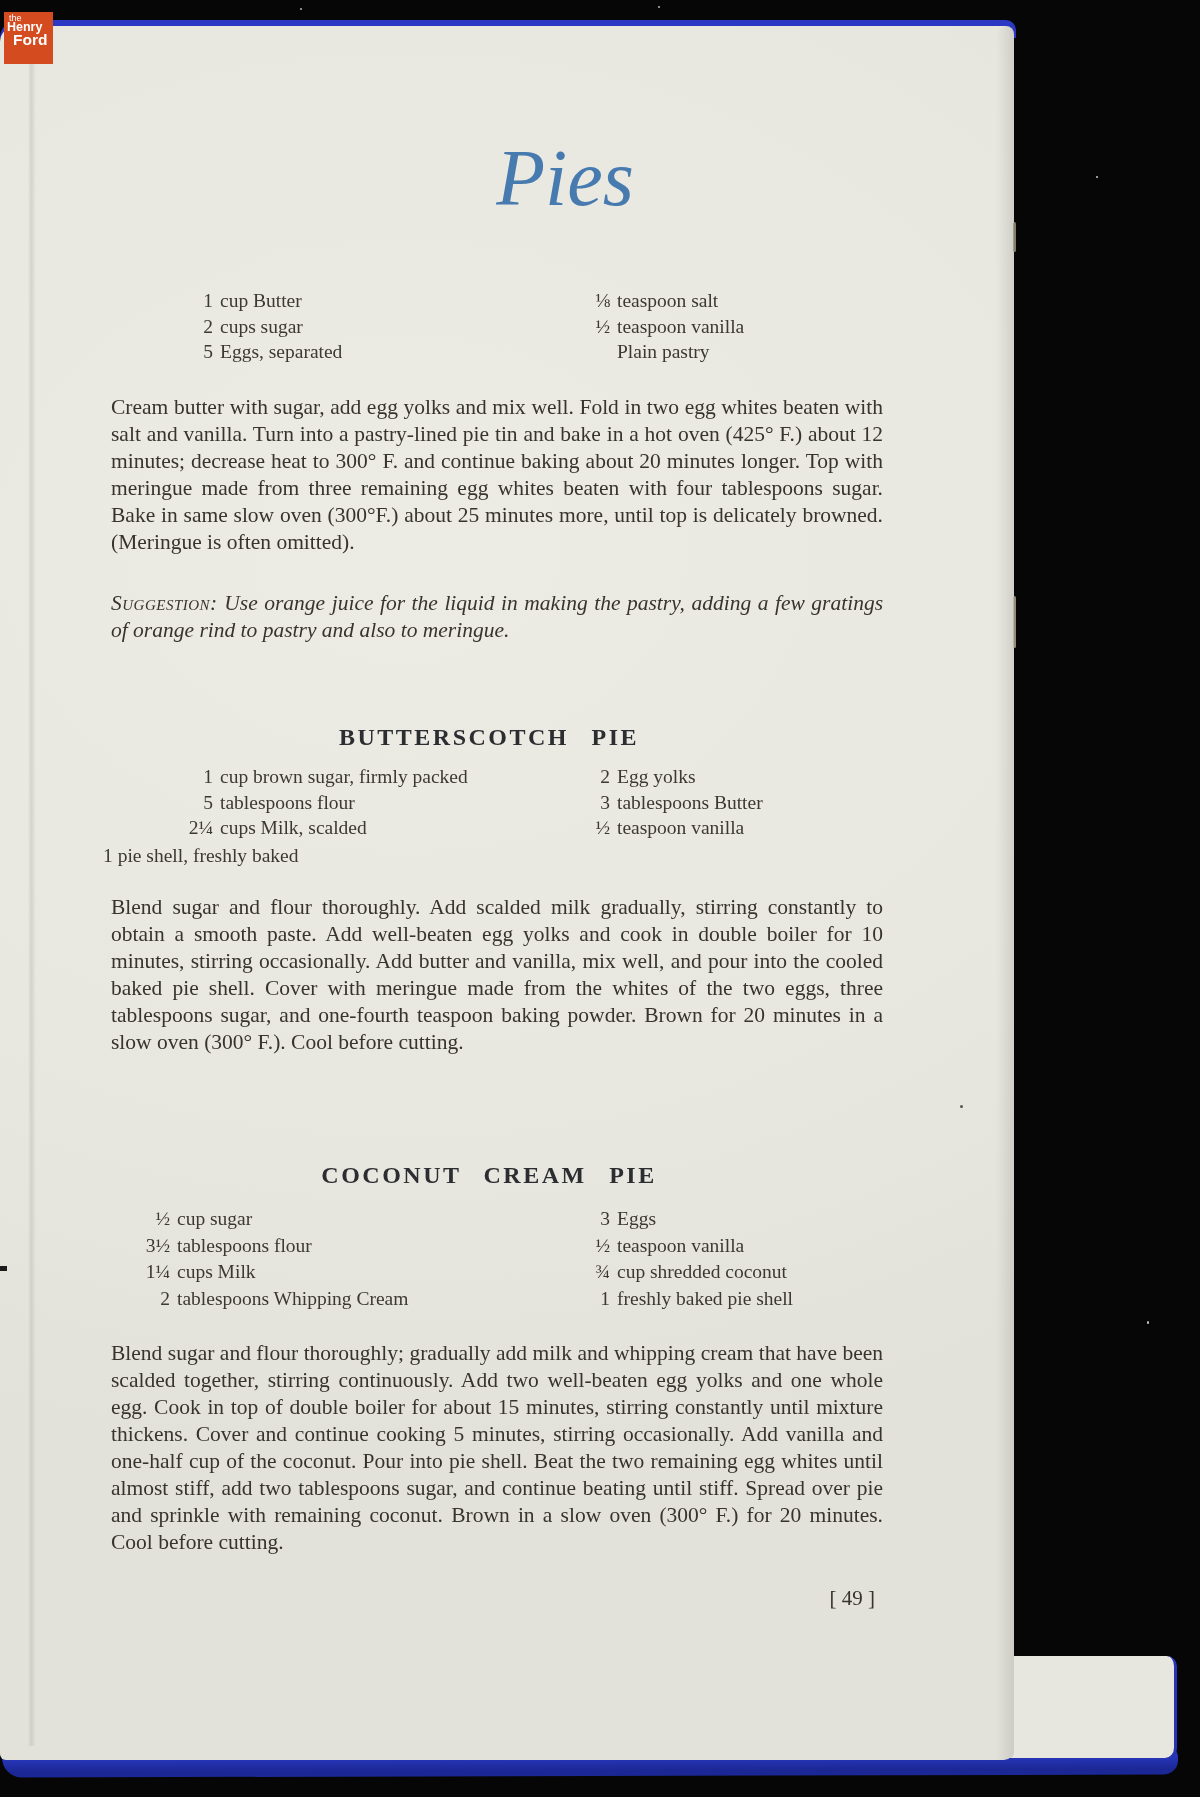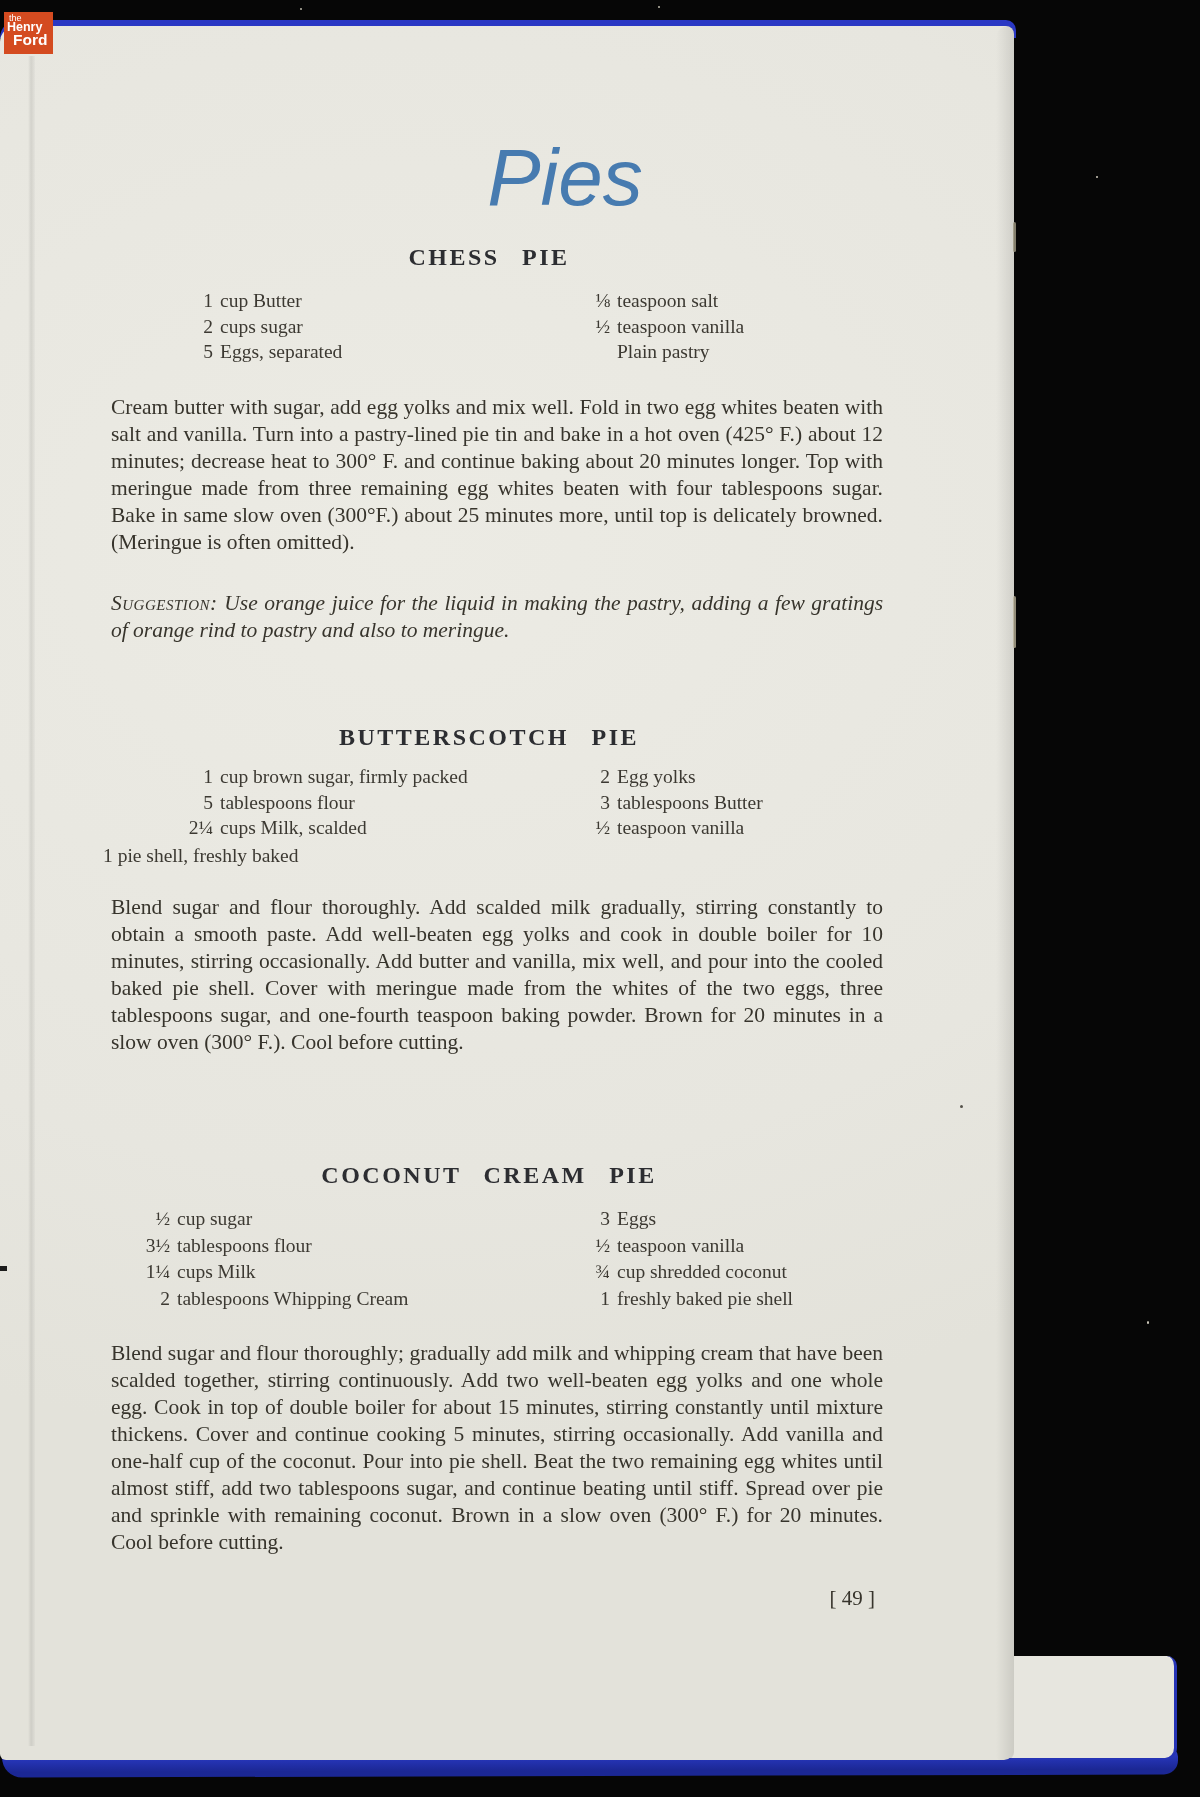--- a/index.html
+++ b/index.html
@@ -43,34 +43,34 @@
     background:linear-gradient(270deg, rgba(0,0,0,0.10), rgba(0,0,0,0));
     border-radius:inherit;pointer-events:none;
   }
   .crease{
     position:absolute;left:28px;top:30px;width:7px;height:1690px;
     background:linear-gradient(90deg, rgba(0,0,0,0) 0%, rgba(0,0,0,0.09) 45%, rgba(0,0,0,0.02) 100%);
   }
 
   
   .logo{
-    position:absolute;left:4px;top:12px;width:49px;height:42px;
+    position:absolute;left:4px;top:12px;width:49px;height:52px;
     background:#d44b20;color:#ffffff;
     font-family:"Liberation Sans", sans-serif;
     padding:2px 0 0 3px;box-sizing:border-box;
     display:flex;flex-direction:column;
   }
   .logo .l1{font-size:9px;line-height:8px;margin-left:2px;font-weight:400;}
   .logo .l2{font-size:12.5px;line-height:11px;margin-left:0;font-weight:700;}
   .logo .l3{font-size:15.5px;line-height:14px;margin-left:6px;font-weight:700;}
 
   
   .script-title{
     position:absolute;top:112px;left:565px;transform:translateX(-50%);
-    font-family:Liberation Sans, sans-serif;font-style:italic;
+    font-family:Liberation Serif, serif;font-style:italic;
     font-size:80px;line-height:80px;color:#477bb0;
   }
 
   
   .heading{
     position:absolute;left:103px;width:772px;margin:0;
     text-align:center;
     font-family:"Liberation Serif", serif;
     font-size:24px;line-height:26px;font-weight:700;
     letter-spacing:2.5px;word-spacing:14px;
@@ -132,21 +132,20 @@
 
   <div class="cover-top"></div>
   <div class="cover-bottom"></div>
   <div class="page-under"></div>
 
   <div class="page">
     <div class="crease"></div>
 
     <div class="script-title">Pies</div>
 
-    <h2 class="heading h0">CHESS PIE</h2>
     <div class="ing-block ib0">
       <div class="ing-col left">
         <div class="ing-row">
           <span class="qty">1</span>
           <span class="iname">cup Butter</span>
         </div>
         <div class="ing-row">
           <span class="qty">2</span>
           <span class="iname">cups sugar</span>
         </div>

